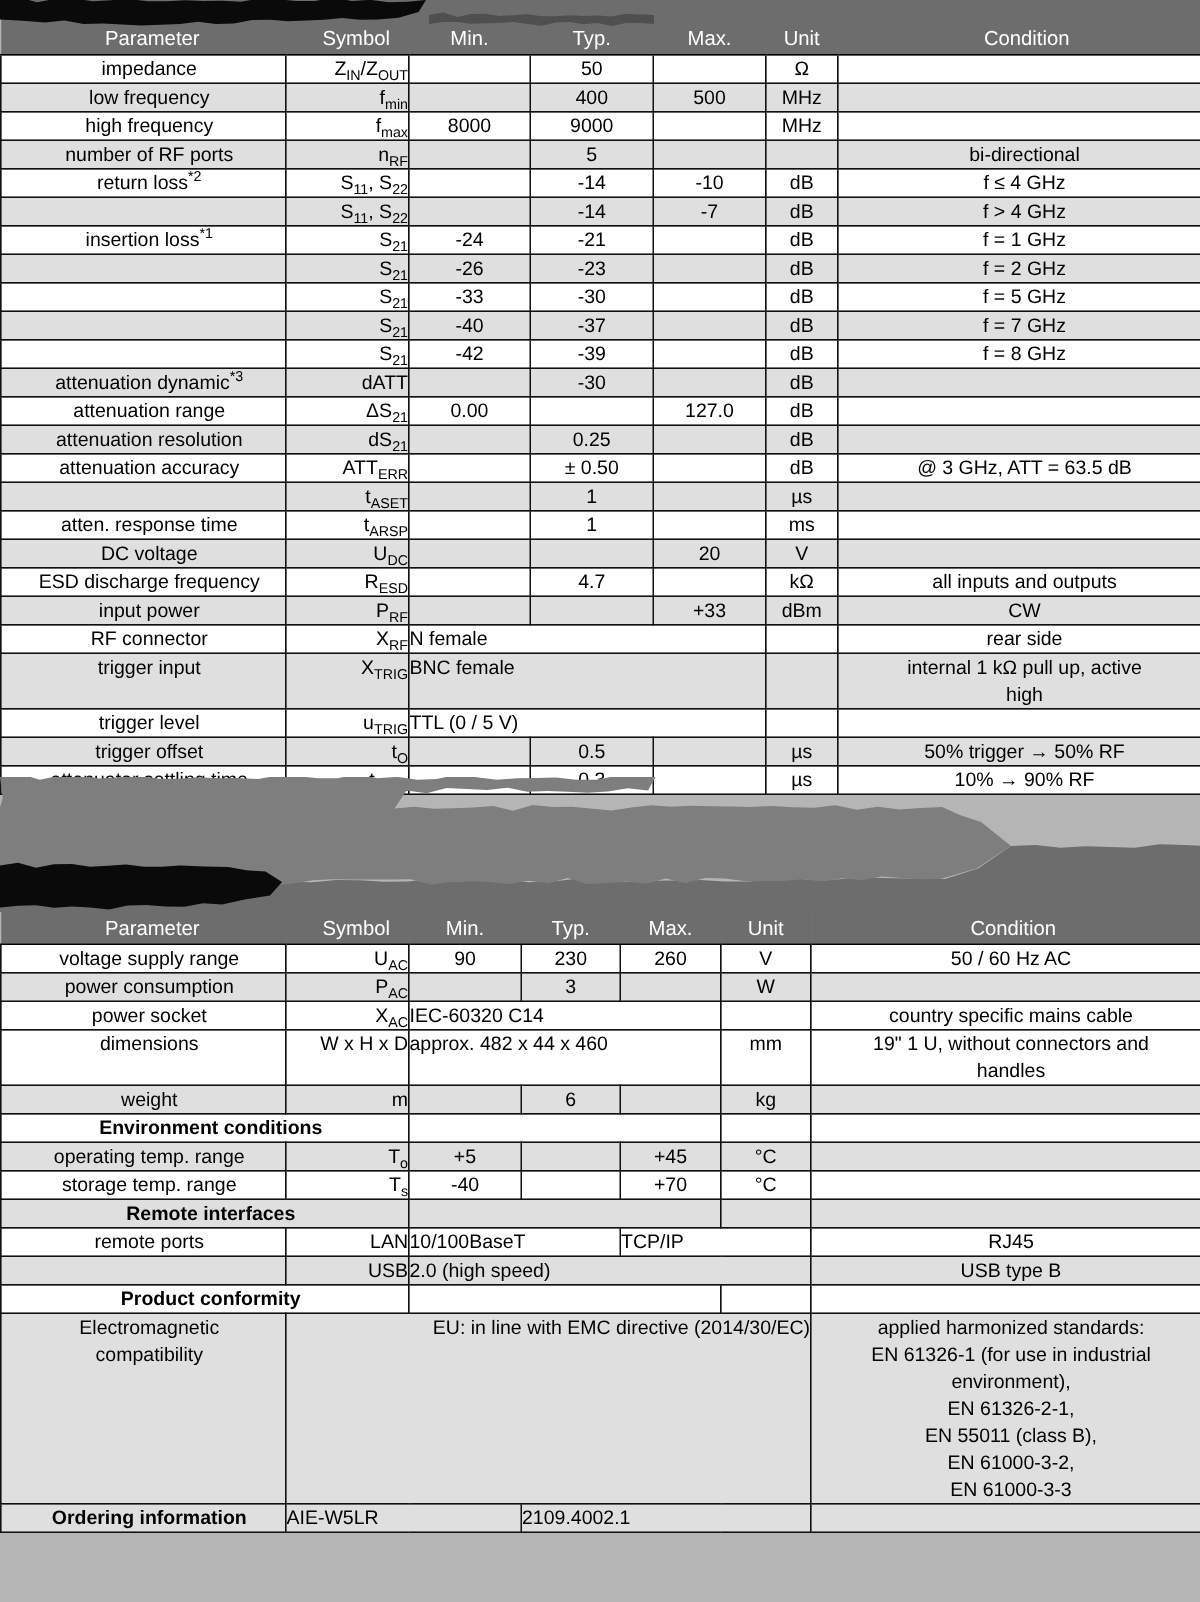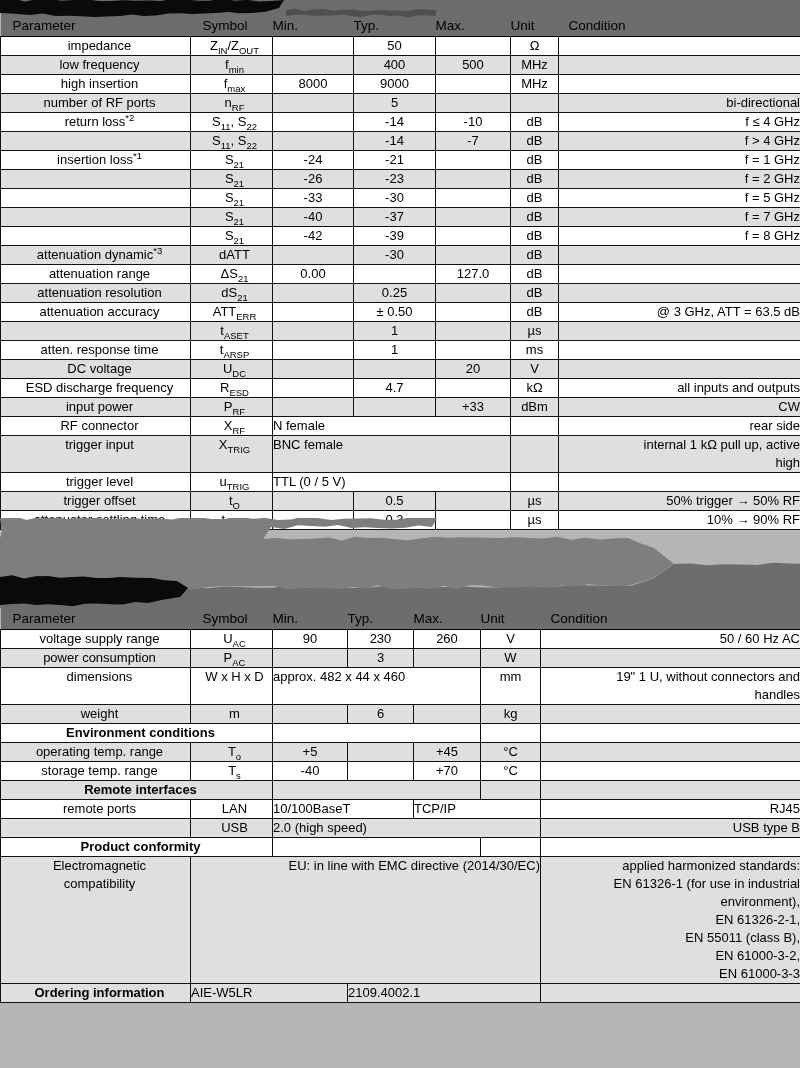--- a/index.html
+++ b/index.html
@@ -18,31 +18,31 @@
   table.spec td{
     border:1px solid #111;background:#fff;
     font-size:13px;line-height:18px;padding:0;
     vertical-align:top;overflow:hidden;color:#000;
   }
   table.spec tr{height:18.5px;}
   table.spec tr.head{background:var(--band,#6d6d6d);}
   #table1 tr.head{height:36px;}
   #table2 tr.head{height:21px;}
   table.spec th{
-    background:var(--band,#6d6d6d);color:#000000;font-weight:normal;
+    background:var(--band,#6d6d6d);color:#ffffff;font-weight:normal;
     font-size:13.5px;border:none;border-bottom:1px solid #000;
-    vertical-align:bottom;padding:0 0 3px 0;text-align:left;
+    vertical-align:bottom;padding:0 0 3px 0;text-align:center;
   }
   tr.shade td{background:var(--alt,#dfdfdf);}
   .c0{text-align:center;padding-left:8px !important;}
   th.c0{padding-left:12px !important;}
-  .c1{text-align:center;padding-left:6px !important;}
+  .c1{text-align:right;padding-left:6px !important;}
   th.c1{padding-left:12px !important;}
   .c2,.c3,.c4,.c5{text-align:center;}
-  .c6{text-align:right;padding-left:7px !important;}
+  .c6{text-align:center;padding-left:7px !important;}
   th.c6{padding-left:10px !important;}
   td.ctr{text-align:left;}
   td.left{text-align:right;padding-left:6px;}
   td.bold{font-weight:bold;}
   sub{font-size:9.5px;line-height:0;}
   sup{font-size:9.5px;line-height:0;}
   .overlay{position:absolute;left:0;pointer-events:none;}
   #title-redaction{top:0;}
   #mid-redaction{top:518px;}
 </style>
@@ -85,21 +85,21 @@
         <tr class="shade">
           <td class="c0">low frequency</td>
           <td class="c1">f<sub>min</sub></td>
           <td class="c2"></td>
           <td class="c3">400</td>
           <td class="c4">500</td>
           <td class="c5">MHz</td>
           <td class="c6"></td>
         </tr>
         <tr>
-          <td class="c0">high insertion</td>
+          <td class="c0">high frequency</td>
           <td class="c1">f<sub>max</sub></td>
           <td class="c2">8000</td>
           <td class="c3">9000</td>
           <td class="c4"></td>
           <td class="c5">MHz</td>
           <td class="c6"></td>
         </tr>
         <tr class="shade">
           <td class="c0">number of RF ports</td>
           <td class="c1">n<sub>RF</sub></td>
@@ -339,20 +339,27 @@
         </tr>
         <tr class="shade">
           <td class="c0">power consumption</td>
           <td class="c1">P<sub>AC</sub></td>
           <td class="c2"></td>
           <td class="c3">3</td>
           <td class="c4"></td>
           <td class="c5">W</td>
           <td class="c6"></td>
         </tr>
+        <tr>
+          <td class="c0">power socket</td>
+          <td class="c1">X<sub>AC</sub></td>
+          <td colspan="3" class="ctr">IEC-60320 C14</td>
+          <td class="c5"></td>
+          <td class="c6">country specific mains cable</td>
+        </tr>
         <tr style="height: 21px;">
           <td class="c0">dimensions</td>
           <td class="c1">W x H x D</td>
           <td colspan="3" class="ctr">approx. 482 x 44 x 460</td>
           <td class="c5">mm</td>
           <td class="c6">19" 1 U, without connectors and<br>handles</td>
         </tr>
         <tr class="shade">
           <td class="c0">weight</td>
           <td class="c1">m</td>

